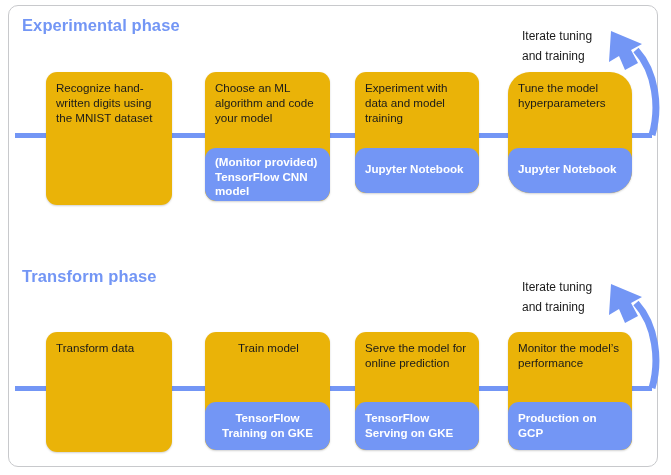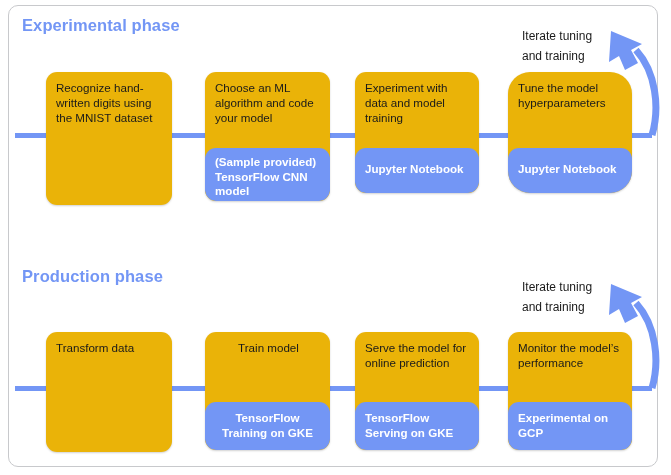--- a/index.html
+++ b/index.html
@@ -107,42 +107,42 @@
   <div class="rail" style="left:328px; top:133px; width:29px;"></div>
   <div class="rail" style="left:478px; top:133px; width:32px;"></div>
   <div class="rail" style="left:630px; top:133px; width:22px;"></div>
 
   <div class="step" style="left:46px; top:72px; width:126px; height:133px;">
     <div class="step-label">Recognize hand-written digits using the MNIST dataset</div>
   </div>
 
   <div class="step" style="left:205px; top:72px; width:125px; height:129px;">
     <div class="step-label">Choose an ML algorithm and code your model</div>
-    <div class="step-footer" style="height:53px;">(Sample provided) TensorFlow CNN model</div>
+    <div class="step-footer" style="height:53px;">(Monitor provided) TensorFlow CNN model</div>
   </div>
 
   <div class="step" style="left:355px; top:72px; width:124px; height:121px;">
     <div class="step-label">Experiment with data and model training</div>
     <div class="step-footer" style="height:45px; padding-top:14px;">Jupyter Notebook</div>
   </div>
 
   <div class="step" style="left:508px; top:72px; width:124px; height:121px;border-radius:22px;">
     <div class="step-label">Tune the model hyperparameters</div>
     <div class="step-footer" style="height:45px; padding-top:14px;">Jupyter Notebook</div>
   </div>
 
   <div class="loop-text" style="left:522px; top:26px; width:105px;">Iterate tuning
 and training</div>
 
   <svg class="loop-arrow" style="left:598px; top:22px;" width="62" height="120" viewBox="0 0 62 120">
     <path d="M 54 113 C 62 86, 58 50, 38 28" stroke="#7396f5" stroke-width="7" fill="none" stroke-linecap="butt"></path>
     <path d="M 13 9 L 44 22 L 33 28 L 40 41 L 27 48 L 21 34 L 11 40 Z" fill="#7396f5"></path>
   </svg>
 
-  <div class="phase-title" id="title-production">Production phase</div>
+  <div class="phase-title" id="title-production">Transform phase</div>
 
   <div class="rail" style="left:15px;  top:386px; width:33px;"></div>
   <div class="rail" style="left:170px; top:386px; width:37px;"></div>
   <div class="rail" style="left:328px; top:386px; width:29px;"></div>
   <div class="rail" style="left:478px; top:386px; width:32px;"></div>
   <div class="rail" style="left:630px; top:386px; width:22px;"></div>
 
   <div class="step" style="left:46px; top:332px; width:126px; height:120px;">
     <div class="step-label">Transform data</div>
   </div>
@@ -152,21 +152,21 @@
     <div class="step-footer" style="height:48px; padding-top:9px;">TensorFlow Training on GKE</div>
   </div>
 
   <div class="step" style="left:355px; top:332px; width:124px; height:118px;">
     <div class="step-label">Serve the model for online prediction</div>
     <div class="step-footer" style="height:48px; padding-top:9px;">TensorFlow Serving on GKE</div>
   </div>
 
   <div class="step" style="left:508px; top:332px; width:124px; height:118px;">
     <div class="step-label">Monitor the model’s performance</div>
-    <div class="step-footer" style="height:48px; padding-top:9px;">Experimental on GCP</div>
+    <div class="step-footer" style="height:48px; padding-top:9px;">Production on GCP</div>
   </div>
 
   <div class="loop-text" style="left:522px; top:277px; width:105px;">Iterate tuning
 and training</div>
 
   <svg class="loop-arrow" style="left:598px; top:275px;" width="62" height="120" viewBox="0 0 62 120">
     <path d="M 54 113 C 62 86, 58 50, 38 28" stroke="#7396f5" stroke-width="7" fill="none" stroke-linecap="butt"></path>
     <path d="M 13 9 L 44 22 L 33 28 L 40 41 L 27 48 L 21 34 L 11 40 Z" fill="#7396f5"></path>
   </svg>
 

